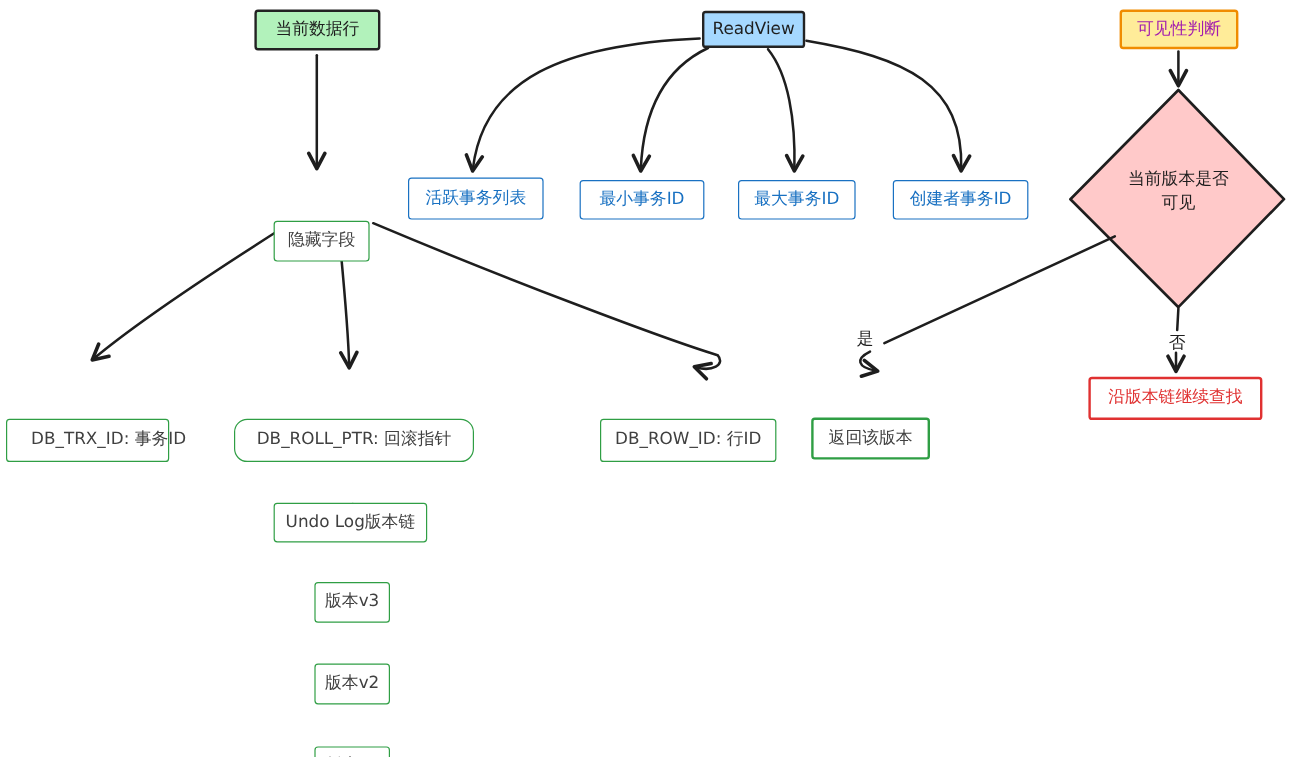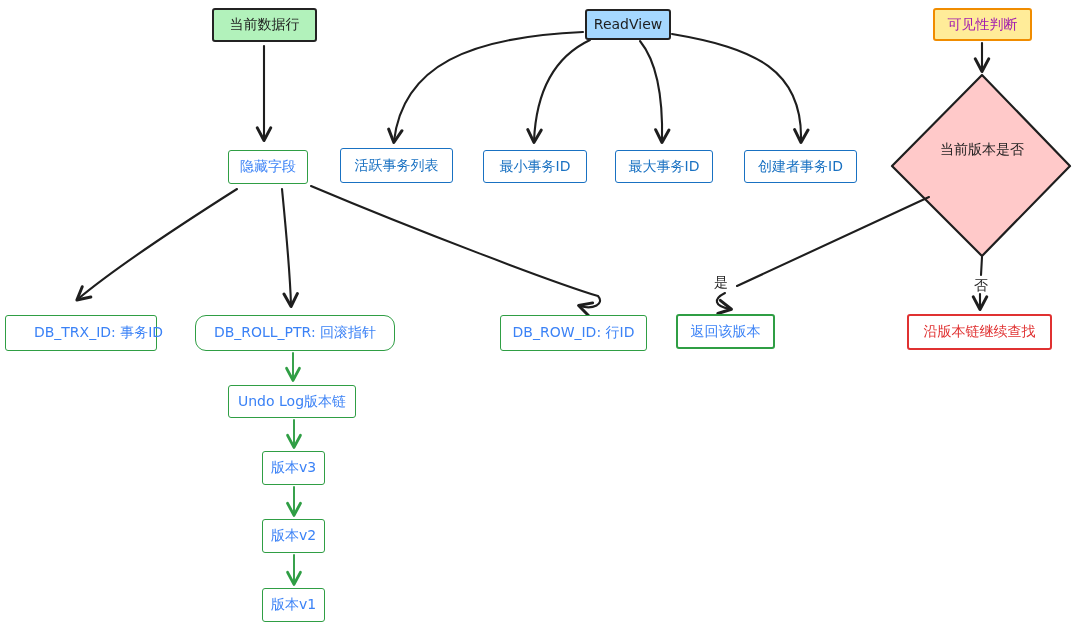--- a/index.html
+++ b/index.html
@@ -11,23 +11,23 @@
   .node {
     position:absolute; display:flex; align-items:center; justify-content:center;
     text-align:center; background:#ffffff; font-size:14px; line-height:1.25;
     border-radius:3px; box-sizing:border-box; white-space:nowrap;
   }
   
   .n-current-row   { left:212px; top:8px;  width:105px; height:34px; background:#b2f2bb; border:2px solid #232323; color:#1e1e1e; }
   .n-readview     { left:585px; top:9px;  width:86px;  height:31px; background:#a5d8ff; border:2px solid #232323; color:#1e1e1e; }
   .n-visibility   { left:933px; top:8px;  width:99px;  height:33px; background:#ffec99; border:2px solid #f08c00; color:#a21caf; }
   
-  .green { border:1.7px solid #2f9e44; color:#3b82f6; }
+  .green { border:1.7px solid #2f9e44; color:#404040;margin-top:34px; }
   .n-hidden-fields { left:228px; top:150px; width:80px;  height:34px; }
-  .n-db-trx       { left:5px;   top:315px; width:152px; height:36px;padding-left:35px; }
+  .n-db-trx       { left:5px;   top:315px; width:136px; height:36px;padding-left:35px; }
   .n-db-roll      { left:195px; top:315px; width:200px; height:36px;border-radius:11px; }
   .n-db-row       { left:500px; top:315px; width:147px; height:36px; }
   .n-return       { left:676px; top:314px; width:99px;  height:35px; border-width:2px; }
   .n-undo         { left:228px; top:385px; width:128px; height:33px; }
   .n-v3           { left:262px; top:451px; width:63px;  height:34px; }
   .n-v2           { left:262px; top:519px; width:63px;  height:34px; }
   .n-v1           { left:262px; top:588px; width:63px;  height:34px; }
   
   .blue { border:1.7px solid #1971c2; color:#1971c2; }
   .n-active  { left:340px; top:148px; width:113px; height:35px; }
@@ -98,20 +98,21 @@
   <div class="node blue n-active">活跃事务列表</div>
 
   <div class="node blue n-min">最小事务ID</div>
 
   <div class="node blue n-max">最大事务ID</div>
 
   <div class="node blue n-creator">创建者事务ID</div>
 
   <div class="diamond-text">
     <div>当前版本是否</div>
+    <div>可见</div>
   </div>
 
   <div class="node green n-db-trx">DB_TRX_ID: 事务ID</div>
 
   <div class="node green n-db-roll">DB_ROLL_PTR: 回滚指针</div>
 
   <div class="node green n-db-row">DB_ROW_ID: 行ID</div>
 
   <div class="node green n-return">返回该版本</div>
 

